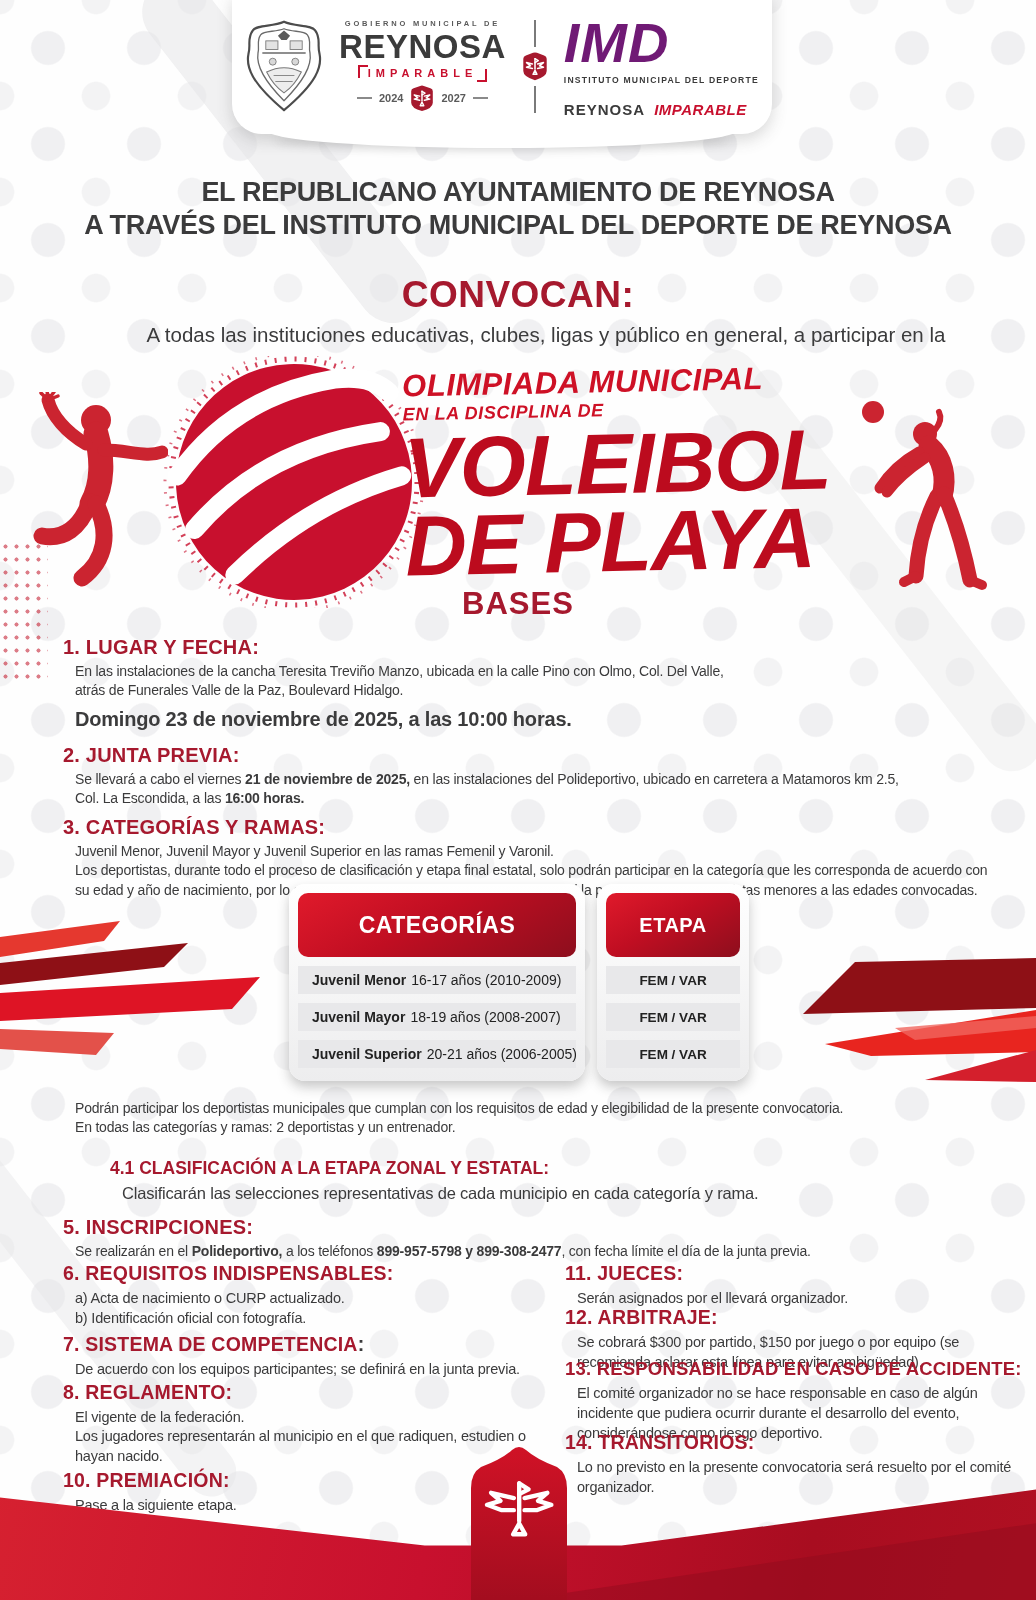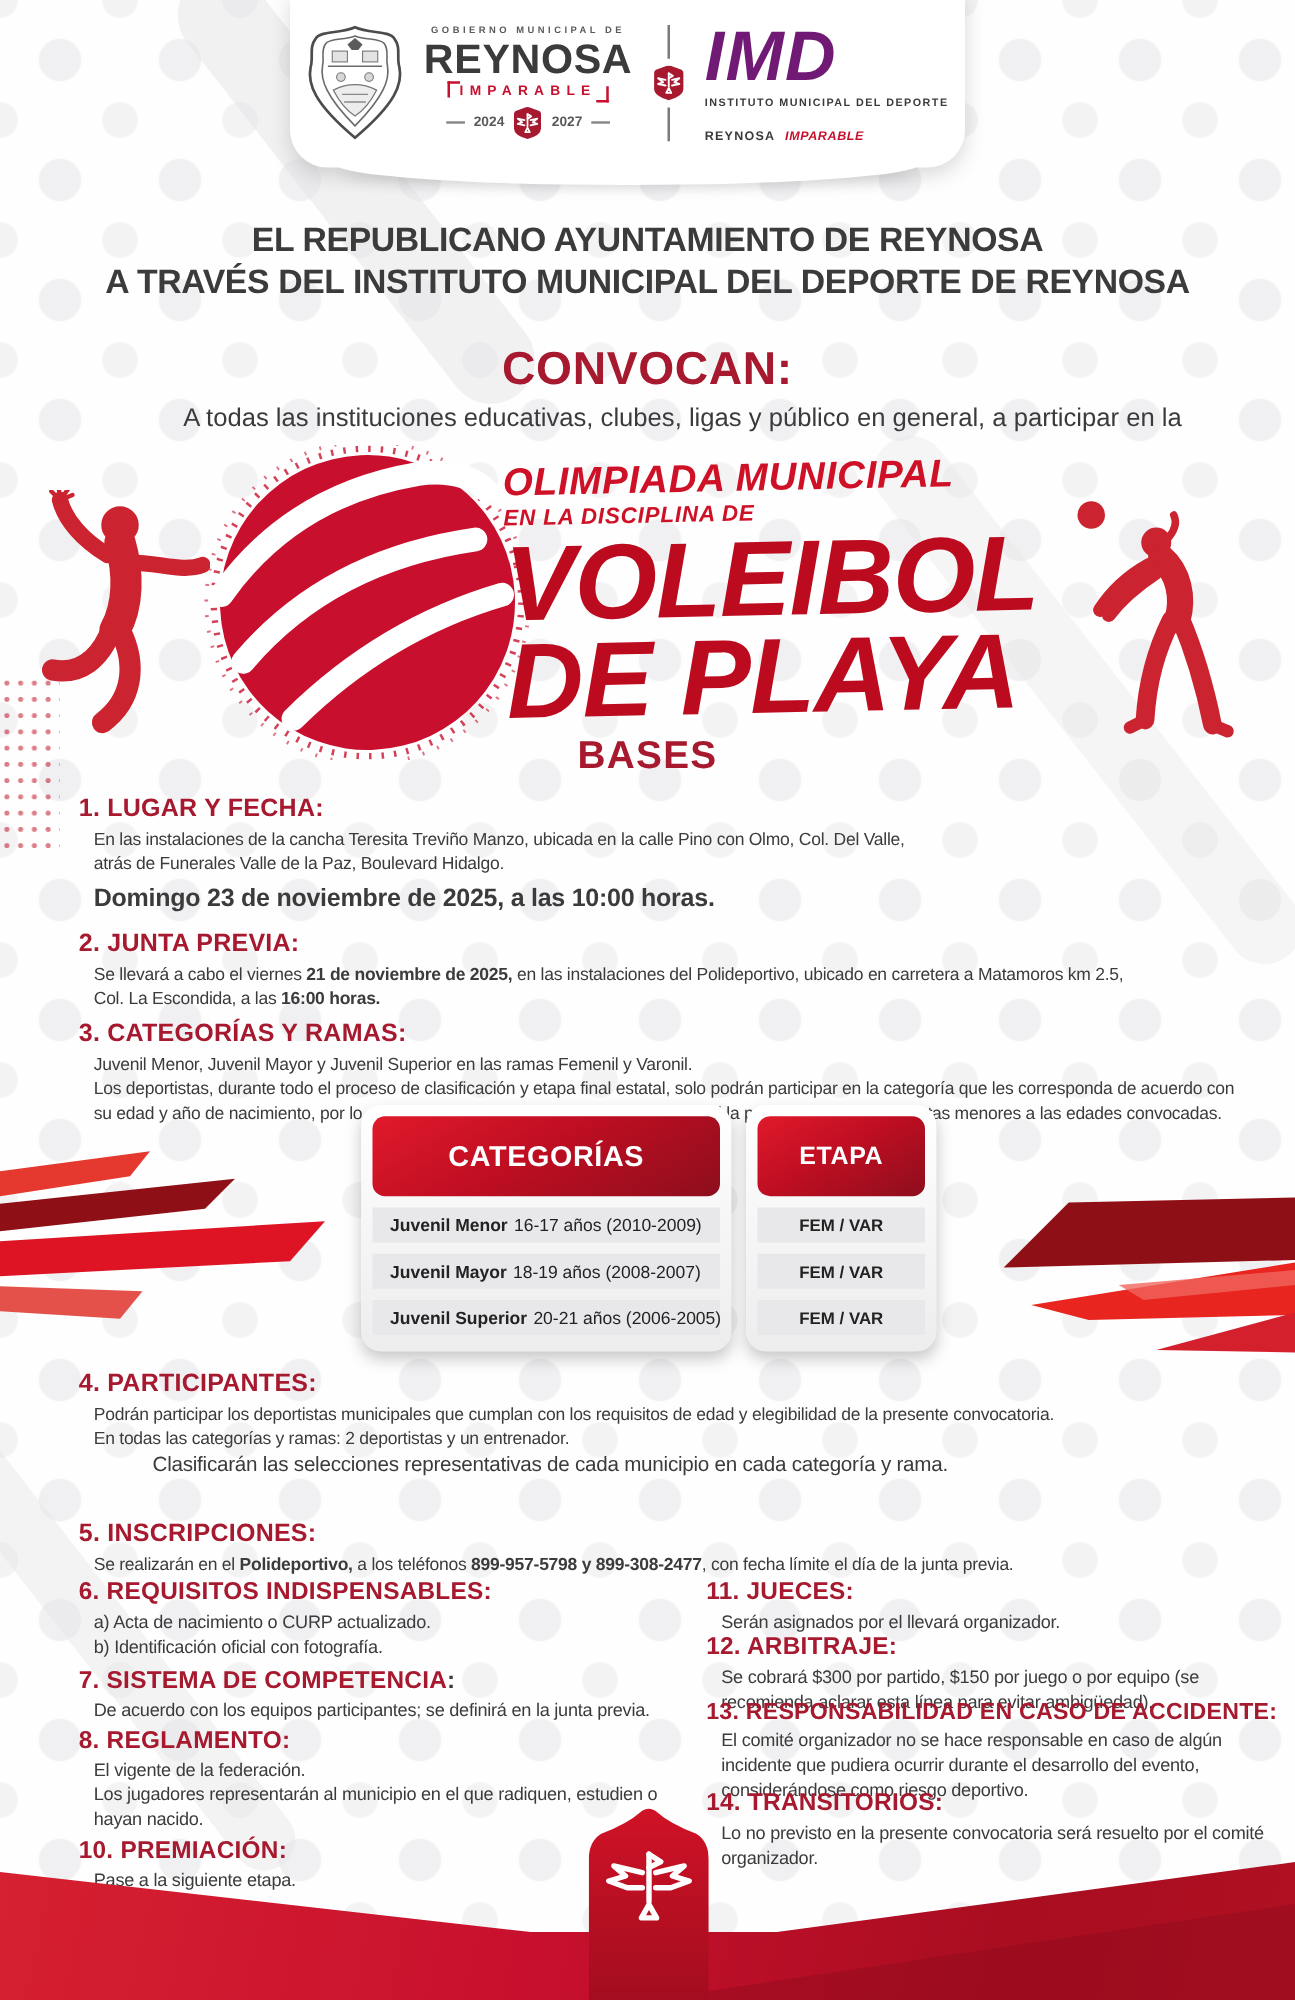--- a/index.html
+++ b/index.html
@@ -40,21 +40,21 @@
   .gov-tag::after{content:"";position:absolute;right:0;bottom:0;width:8px;height:11px;
     border-right:2px solid #c8102e;border-bottom:2px solid #c8102e;}
   .gov-years{display:flex;align-items:center;justify-content:center;gap:7px;margin-top:3px;
     font-size:11px;font-weight:bold;color:#5a5a5a;}
   .dash{display:inline-block;width:15px;height:2px;background:#8a8a8a;}
   .logo-divider{display:flex;flex-direction:column;align-items:center;gap:5px;}
   .vline{width:2px;height:27px;background:#7a7a7a;}
   .imd-logo{line-height:1;}
   .imd-acronym{font-size:56px;font-weight:900;font-style:italic;color:#701a75;letter-spacing:1px;}
   .imd-line1{font-size:8.6px;font-weight:bold;color:#3b3b3b;letter-spacing:1.2px;margin-top:5px;}
-  .imd-line2{margin-top:18px;font-size:10px;font-weight:900;}
+  .imd-line2{margin-top:18px;font-size:15px;font-weight:900;}
   .imd-line2 .dark{color:#3b3b3b;letter-spacing:1px;}
   .imd-line2 .red{color:#c8102e;font-style:italic;margin-left:5px;letter-spacing:.5px;}
   
   .intro{position:absolute;left:0;top:176px;width:1036px;text-align:center;}
   .intro-line{font-size:27px;font-weight:800;color:#3b3b3c;line-height:1.22;letter-spacing:-.3px;}
   .convocan{position:absolute;left:0;top:274px;width:1036px;text-align:center;
     font-size:37px;font-weight:900;color:#a6192e;letter-spacing:.5px;}
   .audience{position:absolute;left:0;top:323px;width:1036px;text-align:center;
     font-size:20.5px;color:#3b3b3c;padding-left:28px;}
   
@@ -285,28 +285,28 @@
       </div>
   </div>
   <div class="card" style="left:597px;top:884px;width:152px;height:197px;">
     <div class="card-header" style="font-size:20px;">ETAPA</div>
     <div class="trow center">FEM / VAR</div>
     <div class="trow center">FEM / VAR</div>
     <div class="trow center">FEM / VAR</div>
   </div>
 
   <div class="sec" style="left:63px;top:1096px;">
-    <h3>4. PARTICIPANTES:</h3>
     <p>
       <span>Podrán participar los deportistas municipales que cumplan con los requisitos de edad y elegibilidad de la presente convocatoria.</span><br>
       <span>En todas las categorías y ramas: 2 deportistas y un entrenador.</span>
     </p>
   </div>
 
   <div class="sec sub-sec" style="left:110px;top:1158px;">
+    <h4>4.1 CLASIFICACIÓN A LA ETAPA ZONAL Y ESTATAL:</h4>
     <p>Clasificarán las selecciones representativas de cada municipio en cada categoría y rama.</p>
   </div>
 
   <div class="sec" style="left:63px;top:1216px;">
     <h3>5. INSCRIPCIONES:</h3>
     <p>
       <span>Se realizarán en el </span><b>Polideportivo,</b><span> a los teléfonos </span><b>899-957-5798 y 899-308-2477</b><span>, con fecha límite el día de la junta previa.</span>
     </p>
   </div>
 

